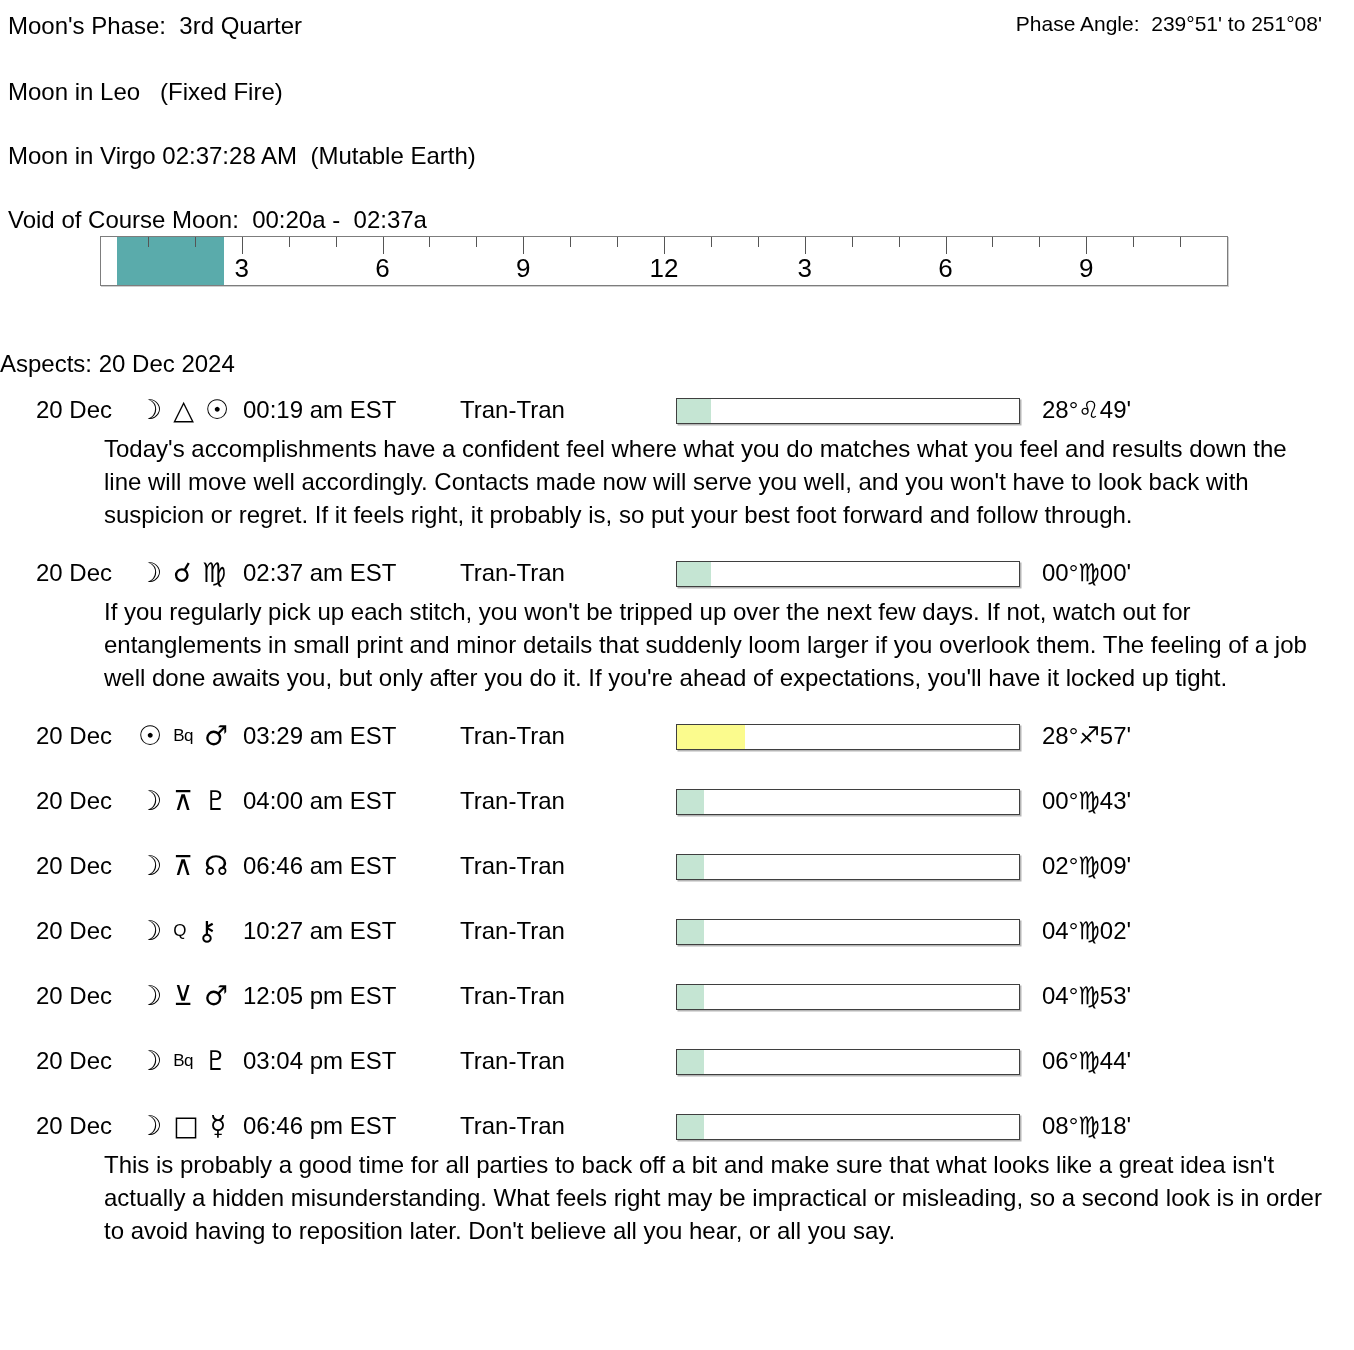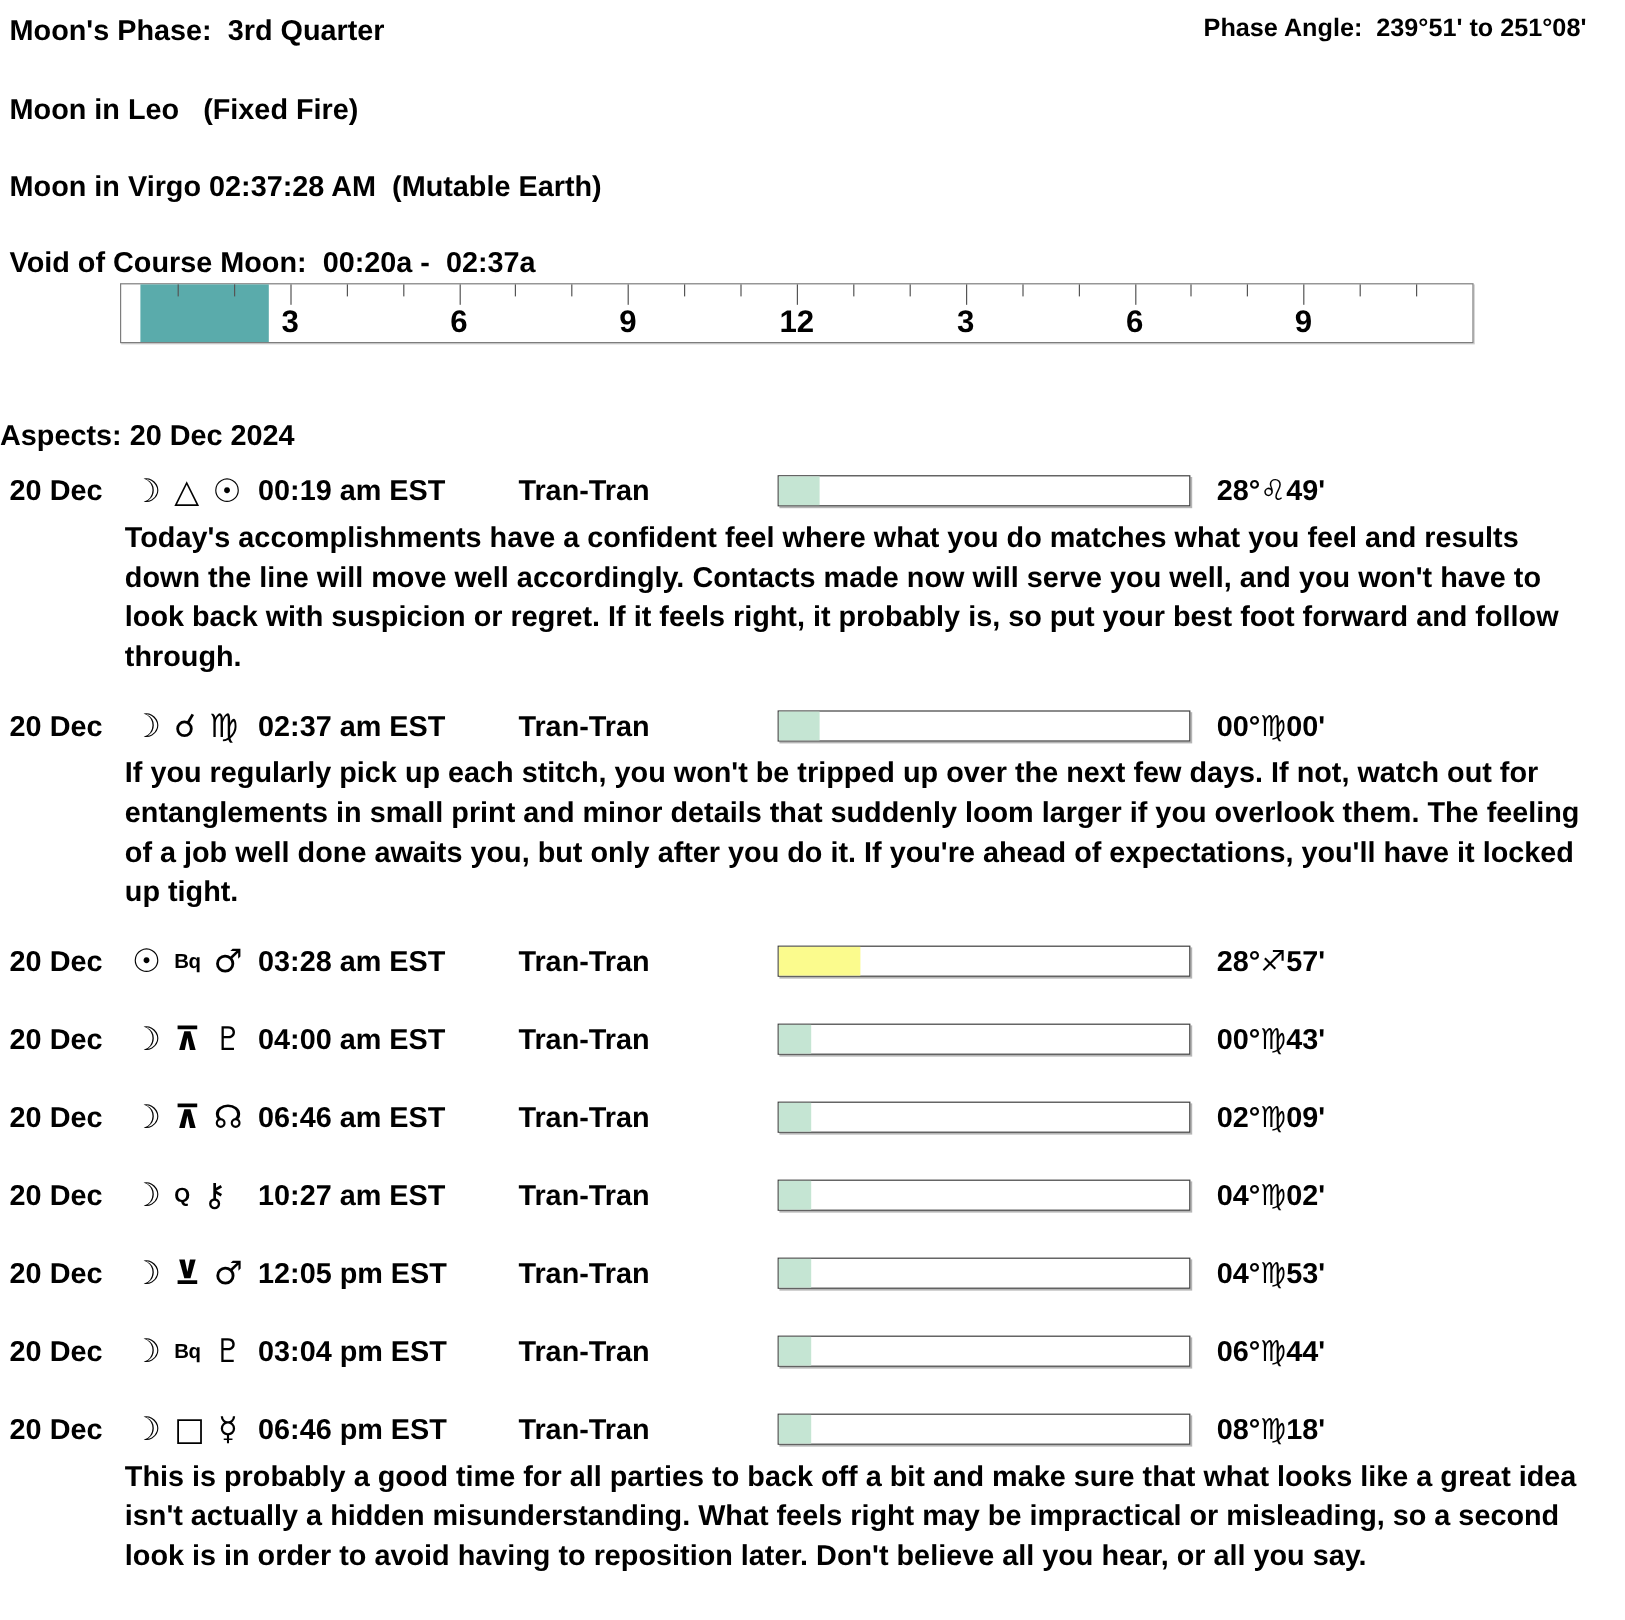--- a/index.html
+++ b/index.html
@@ -3,21 +3,21 @@
 <meta charset="utf-8">
 <style>
   html,body{
     margin:0; padding:0;
     width:1354px; height:1350px;
     background:#ffffff; color:#000000;
     font-family:"Liberation Sans","DejaVu Sans",sans-serif;
     overflow:hidden;
   }
   .pre{ white-space:pre-wrap; }
-  .page{ position:relative; width:1354px; height:1350px;font-weight:bold; }
+  .page{ position:relative; width:1354px; height:1350px; }
 
   
   .hline{ font-size:24px; line-height:28px; margin-left:8px; }
   #moon-phase-line{ padding-top:12px; }
   #moon-sign-line1{ margin-top:38px; }
   #moon-sign-line2{ margin-top:36px; }
   #voc-line{ margin-top:36px; }
   .phase-angle{
     position:absolute; top:12px; right:32px;
     font-size:21px; line-height:24px;
@@ -41,22 +41,22 @@
     font-size:26px; line-height:30px; color:#000;
   }
 
   
   .aspects-title{
     width:1330px; text-align:left;
     font-size:24px; line-height:28px;
     margin-top:64px; margin-bottom:18px;
   }
   .aspect-row{
-    display:flex; align-items:flex-start;
-    height:28px; font-size:24px; line-height:28px;
+    display:flex; align-items:flex-end;
+    height:28px; font-size:24px; line-height:28px;padding-left:28px;
   }
   .aspect-row .date{ margin-left:8px; width:102px; }
   .aspect-row .glyphs{
     width:105px; display:flex; align-items:center; gap:11px;
     font-size:27px;
   }
   .glyph{ font-family:"DejaVu Sans",sans-serif; }
   .glyph.small{ font-size:17px; font-family:"Liberation Sans",sans-serif; letter-spacing:-0.5px; }
   .aspect-row .time{ width:217px; }
   .aspect-row .type{ width:216px; }
@@ -158,21 +158,21 @@
       <span class="degree">00°♍00'</span>
     </div>
       <div class="note">If you regularly pick up each stitch, you won't be tripped up over the next few days. If not, watch out for entanglements in small print and minor details that suddenly loom larger if you overlook them. The feeling of a job well done awaits you, but only after you do it. If you're ahead of expectations, you'll have it locked up tight.</div>
       <div class="aspect-row solo">
       <span class="date">20 Dec</span>
       <span class="glyphs">
           <span class="glyph">☉</span>
           <span class="glyph small">Bq</span>
           <span class="glyph">♂</span>
         </span>
-      <span class="time">03:28 am EST</span>
+      <span class="time">03:29 am EST</span>
       <span class="type">Tran-Tran</span>
       <span class="barwrap">
         <span class="barfill" style="width: 20%; background: rgb(251, 251, 141);"></span>
       </span>
       <span class="degree">28°♐57'</span>
     </div>
       <div class="aspect-row solo">
       <span class="date">20 Dec</span>
       <span class="glyphs">
           <span class="glyph">☽</span>

